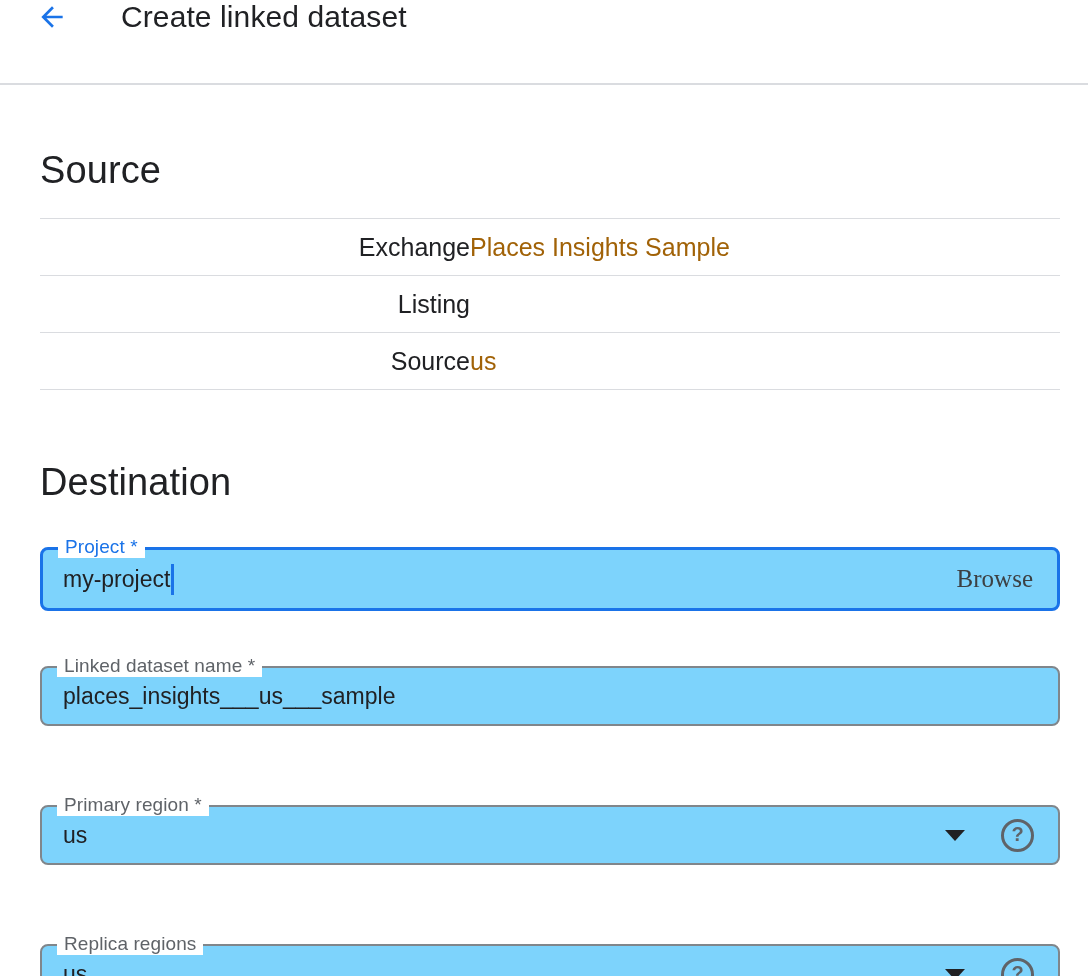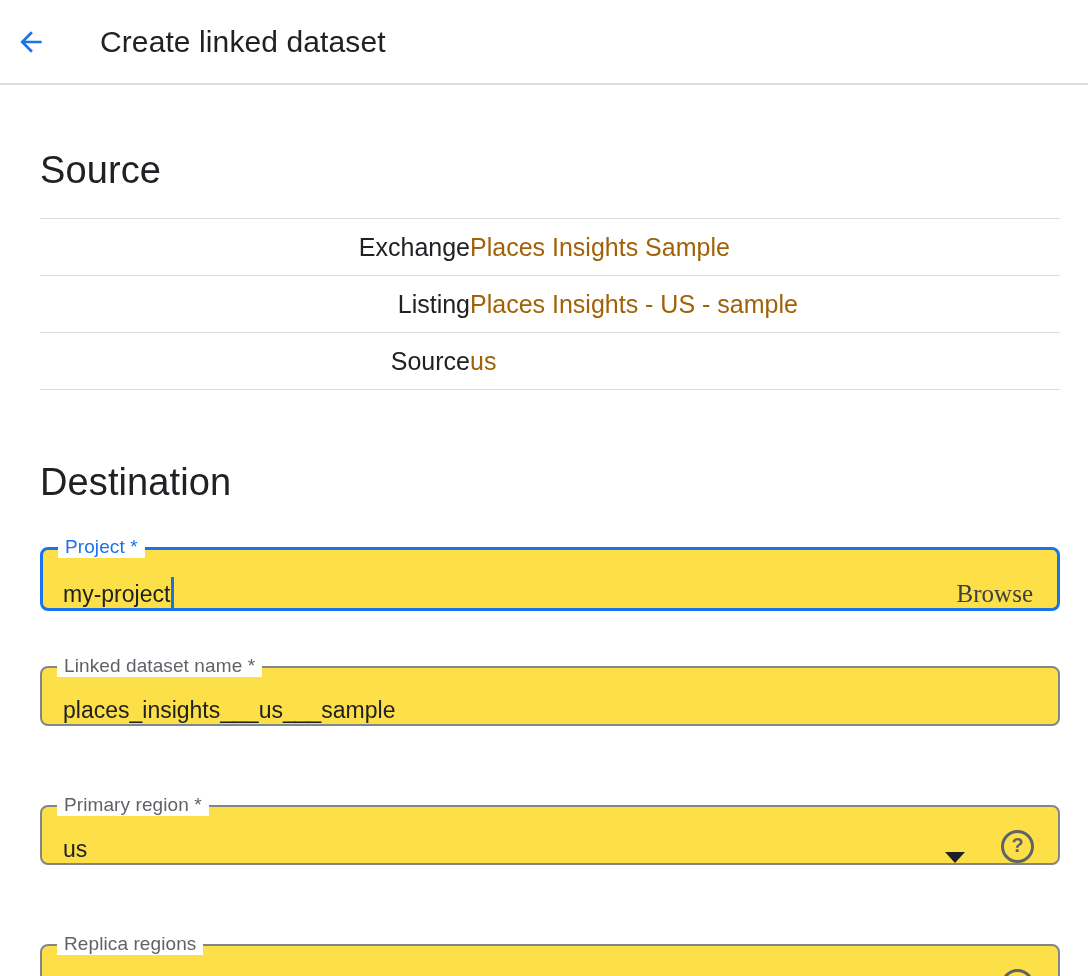--- a/index.html
+++ b/index.html
@@ -6,23 +6,23 @@
   html, body { background: #ffffff; }
   body {
     width: 1088px; height: 976px;
     font-family: "Liberation Sans", "DejaVu Sans", sans-serif;
     color: #202124;
     overflow: hidden;
   }
   
   .header {
     height: 85px;
-    display: flex; align-items: center;
+    display: flex; 
     border-bottom: 2px solid #dadce0;
-    padding-left: 14px;
+    padding-left: 35px;
   }
   .back-btn {
     width: 34px; height: 34px;
     border: none; background: transparent;
     display: flex; align-items: center; justify-content: center;
     cursor: pointer; padding: 0;
   }
   .back-btn svg { width: 32px; height: 32px; }
   .page-title {
     font-size: 30px; font-weight: 400; color: #202124;
@@ -43,23 +43,23 @@
     height: 57px; border-bottom: 1px solid #dadce0; text-align: right;
   }
   .kv-label { width: 430px; font-size: 25px; font-weight: 500; color: #202124; }
   .kv-value { font-size: 25px; font-weight: 400; color: #a16207; }
   
   .field {
     position: relative;
     border: 2px solid #80868b;
     border-radius: 8px;
     height: 60px;
-    display: flex; align-items: flex-end;
+    display: flex; align-items: center;
     padding: 0 24px 0 21px;
-    background: #fde047;
+    background: #7dd3fc;
   }
   .field-label {
     position: absolute; top: -13px; left: 15px;
     background: #ffffff; padding: 0 7px;
     font-size: 19px; color: #5f6368; letter-spacing: 0.1px;
     white-space: nowrap;
   }
   .field.focused {
     border: 3px solid #1a73e8;
     height: 64px;
@@ -120,21 +120,20 @@
 
   <h2 class="section-heading source-heading">Source</h2>
 
   <div class="kv-table">
     <div class="kv-row">
       <div class="kv-label">Exchange</div>
       <div class="kv-value">Places Insights Sample</div>
     </div>
     <div class="kv-row">
       <div class="kv-label">Listing</div>
-      <div class="kv-value">Places Insights - US - sample</div>
     </div>
     <div class="kv-row">
       <div class="kv-label">Source</div>
       <div class="kv-value">us</div>
     </div>
   </div>
 
   <h2 class="section-heading dest-heading">Destination</h2>
 
   <div class="field focused field-project">

